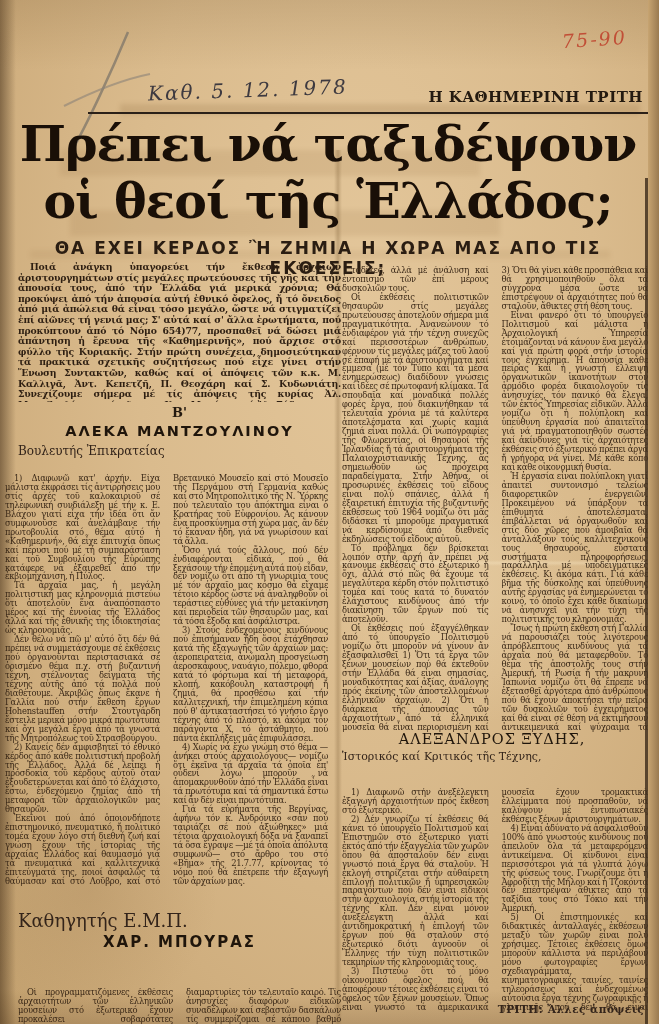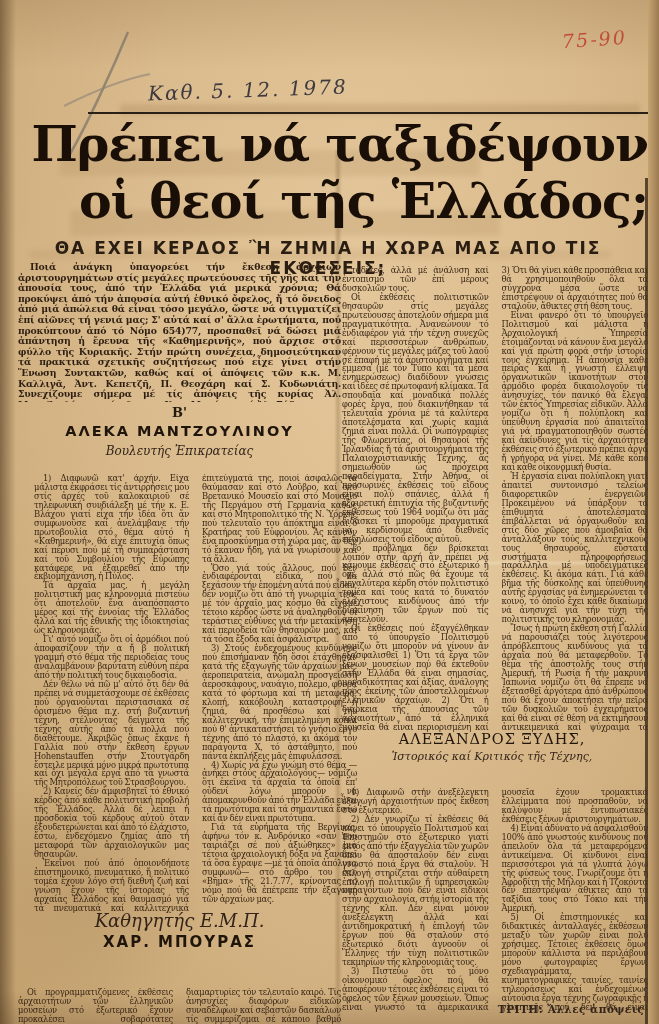--- a/index.html
+++ b/index.html
@@ -34,40 +34,40 @@
     background:linear-gradient(90deg,#c7a471,#9a7a50);}
   
   .file-number{position:absolute;left:562px;top:28px;color:#c0452f;font-size:19px;font-style:italic;
     letter-spacing:2px;transform:rotate(-4deg);font-family:"DejaVu Serif",serif;opacity:.9;}
   .hand-date{position:absolute;left:148px;top:78px;color:#3e3a40;font-size:20px;font-style:italic;
     letter-spacing:2px;transform:rotate(-2deg);font-family:"DejaVu Serif",serif;}
   .masthead{position:absolute;right:16px;top:88px;font-weight:bold;font-size:15px;color:#241a10;
     letter-spacing:.5px;font-family:"DejaVu Serif",serif;}
   .pencil-x{position:absolute;left:58px;top:28px;}
   
-  .headline{position:absolute;left:8px;top:116px;width:640px;text-align:right;font-weight:bold;
+  .headline{position:absolute;left:8px;top:116px;width:640px;text-align:center;font-weight:bold;
     color:#190f07;font-size:49px;line-height:57px;letter-spacing:-1px;font-family:"DejaVu Serif",serif;}
   .subhead{position:absolute;left:8px;top:238px;width:640px;text-align:center;font-weight:bold;
     color:#2a1d12;font-size:17px;letter-spacing:2px;font-family:"DejaVu Sans",sans-serif;}
   
   .cols{position:absolute;column-count:2;column-gap:13px;overflow:hidden;text-align:justify;
     font-size:8.4px;line-height:8.95px;letter-spacing:-.25px;word-spacing:-.5px;color:#3a2817;margin-top:8px;}
   .cols p{margin:0;text-indent:9px;}
   .intro{position:absolute;left:18px;top:262px;width:323px;height:140px;overflow:hidden;
     text-align:justify;font-weight:bold;font-size:9.3px;line-height:10.6px;letter-spacing:-.2px;color:#2e1f12;}
   .intro p{margin:0;text-indent:12px;}
   .part-label{position:absolute;left:18px;top:405px;width:323px;text-align:center;font-weight:bold;
     font-size:13px;color:#241a10;}
   .author-name{position:absolute;text-align:center;font-weight:bold;color:#1f150b;
     font-family:"DejaVu Sans",sans-serif;}
-  .author-title{position:absolute;text-align:center;font-style:italic;color:#33241a;
+  .author-title{position:absolute;text-align:left;color:#33241a;
     font-family:"DejaVu Serif",serif;}
   .name-mant{left:18px;top:423px;width:323px;font-size:14.5px;letter-spacing:2px;}
   .title-mant{left:18px;top:444px;width:323px;font-size:12px;}
-  .mant-cols{left:34px;top:466px;width:323px;height:464px;}
+  .mant-cols{left:5px;top:466px;width:323px;height:464px;}
   .name-bouras{left:18px;top:933px;width:323px;font-size:15px;letter-spacing:2px;}
   .title-bouras{left:18px;top:910px;width:323px;font-size:18px;}
   .bouras-cols{left:18px;top:980px;width:323px;height:44px;}
   .right-cols{left:342px;top:258px;width:306px;height:470px;}
   .name-xydis{left:342px;top:731px;width:300px;font-size:14.5px;letter-spacing:1px;font-family:"DejaVu Serif",serif;}
   .title-xydis{left:342px;top:750px;width:300px;font-size:11px;line-height:13px;}
   .xydis-cols{left:342px;top:780px;width:306px;height:232px;}
   .tomorrow{position:absolute;left:496px;top:1003px;width:150px;text-align:center;font-size:10.5px;
     letter-spacing:.5px;color:#33241a;font-weight:bold;}
 </style>
@@ -85,40 +85,40 @@
   <div class="ghost g3"></div>
   <div class="ghost g4"></div>
 
   <svg class="pencil-x" width="100" height="130" viewBox="0 0 100 130">
     <path d="M70 4 C55 40, 30 95, 12 126" stroke="#7d756a" stroke-width="2.5" fill="none" opacity="0.75"></path>
     <path d="M6 78 C30 66, 62 52, 92 46" stroke="#8a8278" stroke-width="2" fill="none" opacity="0.6"></path>
   </svg>
 
   <div class="file-number">75-90</div>
   <div class="hand-date">Καθ. 5. 12. 1978</div>
+  <div class="masthead">Η ΚΑΘΗΜΕΡΙΝΗ ΤΡΙΤΗ</div>
   <div class="date-rule"></div>
 
   <div class="headline">
     <div>Πρέπει νά ταξιδέψουν</div>
     <div>οἱ θεοί τῆς Ἑλλάδος;</div>
   </div>
   <div class="subhead">ΘΑ ΕΧΕΙ ΚΕΡΔΟΣ Ἢ ΖΗΜΙΑ Η ΧΩΡΑ ΜΑΣ ΑΠΟ ΤΙΣ ΕΚΘΕΣΕΙΣ;</div>
 
   <div class="intro">
       <p>Ποιά ἀνάγκη ὑπαγορεύει τήν ἔκθεση ἀρχαίων ἀριστουργημάτων στίς μεγάλες πρωτεύουσες τῆς γῆς καί τήν ἀπουσία τους, ἀπό τήν Ἑλλάδα γιά μερικά χρόνια; Θά προκύψει ἀπό τήν ἀπουσία αὐτή ἐθνικό ὄφελος, ἤ τό ὄνειδος ἀπό μιά ἀπώλεια θά εἶναι τόσο μεγάλο, ὥστε νά στιγματίζει ἐπί αἰῶνες τή γενιά μας; Σ' αὐτά καί σ' ἄλλα ἐρωτήματα, πού προκύπτουν ἀπό τό Νόμο 654)77, προσπαθεῖ νά δώσει μιά ἀπάντηση ἡ ἔρευνα τῆς «Καθημερινῆς», πού ἄρχισε στό φύλλο τῆς Κυριακῆς. Στήν πρώτη συνέχεια, δημοσιεύτηκαν τά πρακτικά σχετικῆς συζητήσεως πού εἶχε γίνει στήν Ἕνωση Συντακτῶν, καθώς καί οἱ ἀπόψεις τῶν κ.κ. Μ. Καλλιγᾶ, Ἀντ. Κεπετζῆ, Π. Θεοχάρη καί Σ. Κυδωνιάτη. Συνεχίζουμε σήμερα μέ τίς ἀπόψεις τῆς κυρίας Ἀλ. Μαντζουλίνου καί τῶν κ.κ. Χαρ. Μπούρα καί Ἀλ. Ξύδη.</p>
     </div>
 
   <div class="part-label">Β'</div>
 
   <div class="author-name name-mant">ΑΛΕΚΑ ΜΑΝΤΖΟΥΛΙΝΟΥ</div>
   <div class="author-title title-mant">Βουλευτής Ἐπικρατείας</div>
   <div class="cols mant-cols">
       <p>1) Διαφωνῶ κατ' ἀρχήν. Εἶχα μάλιστα ἐκφράσει τίς ἀντιρρήσεις μου στίς ἀρχές τοῦ καλοκαιριοῦ σέ τηλεφωνική συνδιάλεξη μέ τήν κ. Ε. Βλάχου γιατί εἶχα τήν ἰδέα ὅτι ἄν συμφωνοῦσε καί ἀνελάμβανε τήν πρωτοβουλία στό θέμα αὐτό ἡ «Καθημερινή», θά εἶχε ἐπιτυχία ὅπως καί πέρυσι πού μέ τή συμπαράσταση καί τοῦ Συμβουλίου τῆς Εὐρώπης κατάφερε νά ἐξαιρεθεῖ ἀπό τήν ἐκβιομηχάνιση, ἡ Πύλος.</p>
       <p>Τά ἀρχαῖα μας, ἡ μεγάλη πολιτιστική μας κληρονομιά πιστεύω ὅτι ἀποτελοῦν ἕνα ἀναπόσπαστο μέρος καί τῆς ἐννοίας τῆς Ἑλλάδος ἀλλά καί τῆς ἐθνικῆς της ἰδιοκτησίας ὡς κληρονομιᾶς.</p>
-      <p>Γι' αὐτό νομίζω ὅτι οἱ ἁρμόδιοι πού ἀποφασίζουν τήν α ἤ β πολιτική γραμμή στό θέμα τῆς περιοδείας τους ἀναλαμβάνουν βαρύτατη εὐθύνη πέρα ἀπό τήν πολιτική τους δικαιοδοσία.</p>
       <p>Δέν θέλω νά πῶ μ' αὐτό ὅτι δέν θά πρέπει νά συμμετάσχουμε σέ ἐκθέσεις πού ὀργανοῦνται περιστασιακά σέ ὁρισμένο θέμα π.χ. στή βυζαντινή τέχνη, στέλνοντας δείγματα τῆς τέχνης αὐτῆς ἀπό τά πολλά πού διαθέτουμε. Ἀκριβῶς ὅπως ἔκανε ἡ Γαλλία πού στήν ἔκθεση ἔργων Hohenstauffen στήν Στουτγάρδη ἔστειλε μερικά μόνο μικρά πρωτότυπα καί ὄχι μεγάλα ἔργα ἀπό τά γνωστά τῆς Μητροπόλεως τοῦ Στρασβούργου.</p>
       <p>2) Κανείς δέν ἀμφισβητεῖ τό ἐθνικό κέρδος ἀπό κάθε πολιτιστική προβολή τῆς Ἑλλάδος. Ἀλλά δέ λείπει ἡ προσδοκία τοῦ κέρδους αὐτοῦ ὅταν ἐξουδετερώνεται καί ἀπό τό ἐλάχιστο, ἔστω, ἐνδεχόμενο ζημίας ἀπό τή μεταφορά τῶν ἀρχαιολογικῶν μας θησαυρῶν.</p>
       <p>Ἐκεῖνοι πού ἀπό ὁποιονδήποτε ἐπιστημονικό, πνευματικό, ἤ πολιτικό τομέα ἔχουν λόγο στή διεθνή ζωή καί γνώση ἔχουν τῆς ἱστορίας τῆς ἀρχαίας Ἑλλάδος καί θαυμασμό γιά τά πνευματικά καί καλλιτεχνικά ἐπιτεύγματά της, ποιοί ἀσφαλῶς τά θαύμασαν καί στό Λοῦβρο, καί στό Βρετανικό Μουσεῖο καί στό Μουσεῖο τῆς Περγάμου στή Γερμανία καθώς καί στό Μητροπολιτικό τῆς Ν. Ὑόρκης πού τελευταῖο του ἀπόκτημα εἶναι ὁ Κρατήρας τοῦ Εὐφρονίου. Ἄς κάνουν ἕνα προσκύνημα στή χώρα μας, ἄν δέν τό ἔκαναν ἤδη, γιά νά γνωρίσουν καί τά ἄλλα.</p>
       <p>Ὅσο γιά τούς ἄλλους, πού δέν ἐνδιαφέρονται εἰδικά, πού θά ξεχάσουν τήν ἐπομένη αὐτά πού εἶδαν, δέν νομίζω ὅτι ἀπό τή γνωριμία τους μέ τόν ἀρχαῖο μας κόσμο θά εἴχαμε τέτοιο κέρδος ὥστε νά ἀναληφθοῦν οἱ τεράστιες εὐθύνες γιά τήν μετακίνηση καί περιοδεία τῶν θησαυρῶν μας, καί τά τόσα ἔξοδα καί ἀσφάλιστρα.</p>
       <p>3) Στούς ἐνδεχομένους κινδύνους πού ἐπισήμαναν ἤδη ὅσοι ἐτάχθησαν κατά τῆς ἐξαγωγῆς τῶν ἀρχαίων μας: ἀεροπειρατεία, ἀνώμαλη προσγείωση ἀεροσκάφους, ναυάγιο, πόλεμο, φθορά κατά τό φόρτωμα καί τή μεταφορά, κλοπή, κακόβουλη καταστροφή ἤ ζημιά, θά προσθέσω καί τήν καλλιτεχνική, τήν ἐπιμελημένη κόπια πού θ' ἀντικαταστήσει τό γνήσιο ἔργο τέχνης ἀπό τό πλαστό, κι ἀκόμα τόν παράγοντα Χ, τό ἀστάθμητο, πού πάντα ἐκπλήξεις μᾶς ἐπιφυλάσσει.</p>
       <p>4) Χωρίς νά ἔχω γνώμη στό θέμα —ἀνήκει στούς ἀρχαιολόγους— νομίζω ὅτι ἐκεῖνα τά ἀρχαῖα τά ὁποῖα ἐπ' οὐδενί λόγω μποροῦν νά ἀπομακρυνθοῦν ἀπό τήν Ἑλλάδα εἶναι τά πρωτότυπα καί τά σημαντικά ἔστω καί ἄν δέν εἶναι πρωτότυπα.</p>
       <p>Γιά τά εὑρήματα τῆς Βεργίνας, ἀφήνω τόν κ. Ἀνδρόνικο «σάν πού ταιριάζει σέ πού ἀξιώθηκες» μιά τέτοια ἀρχαιολογική δόξα νά ξαναπεῖ τά ὅσα ἔγραψε —μέ τά ὁποῖα ἀπόλυτα συμφωνῶ— στό ἄρθρο του στό «Βῆμα» τῆς 21.7.77, κρίνοντας τό νόμο πού θά ἐπέτρεπε τήν ἐξαγωγή τῶν ἀρχαίων μας.</p>
     </div>
 
   <div class="author-name name-bouras">ΧΑΡ. ΜΠΟΥΡΑΣ</div>

